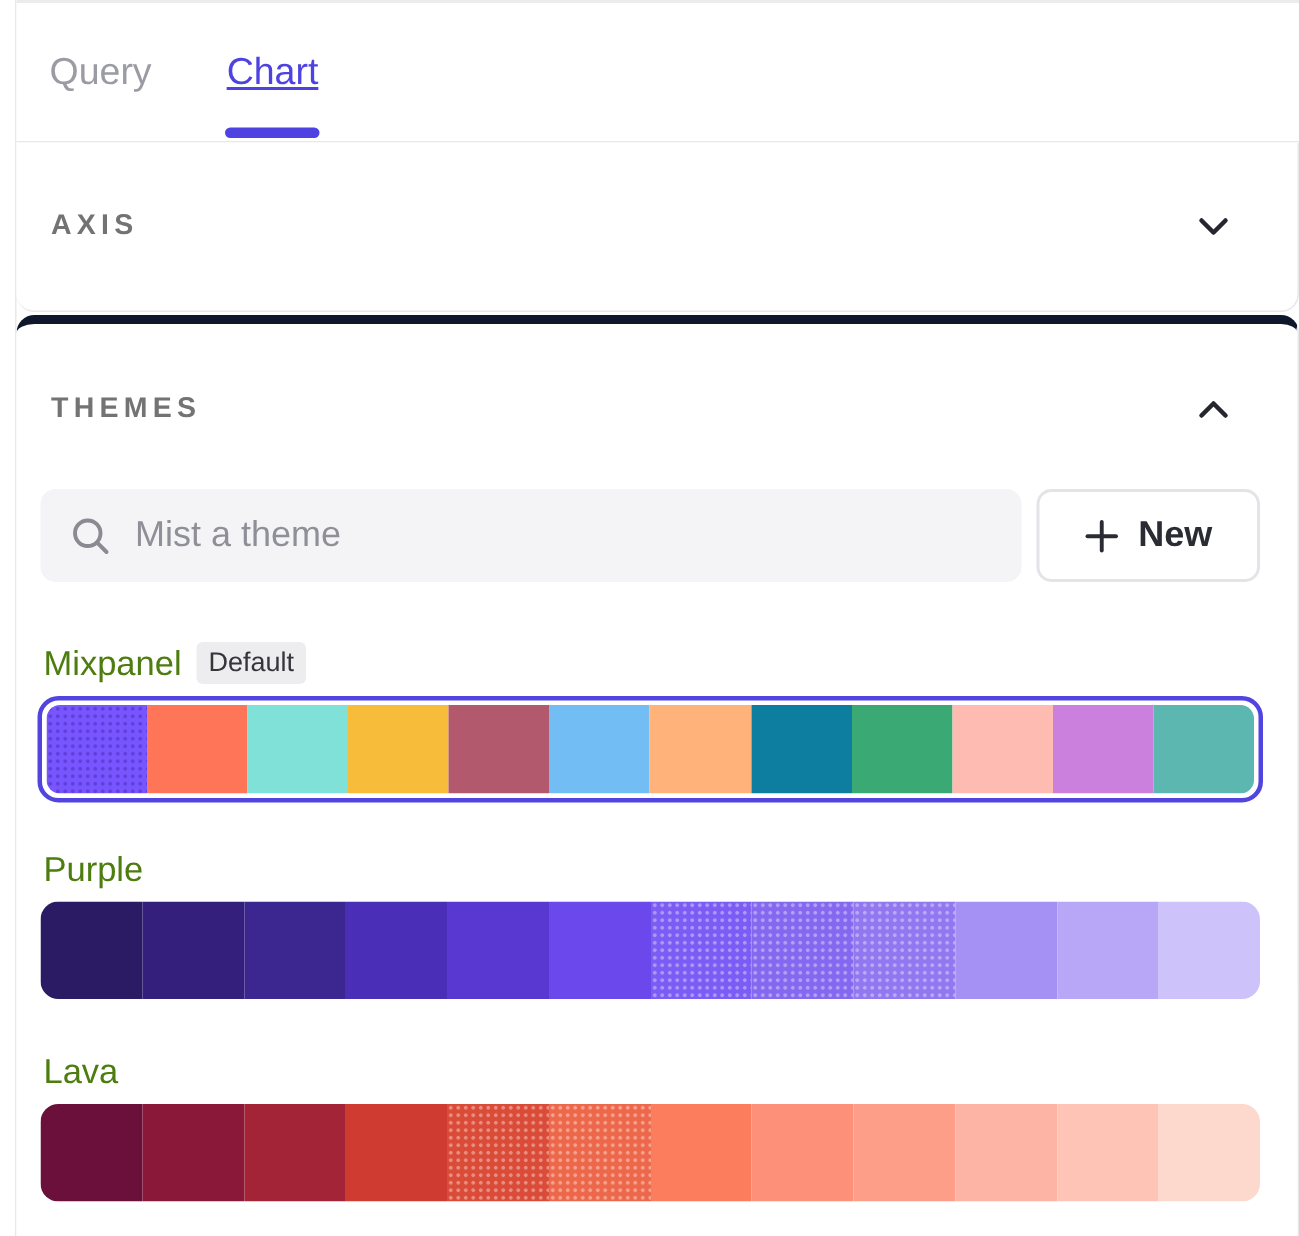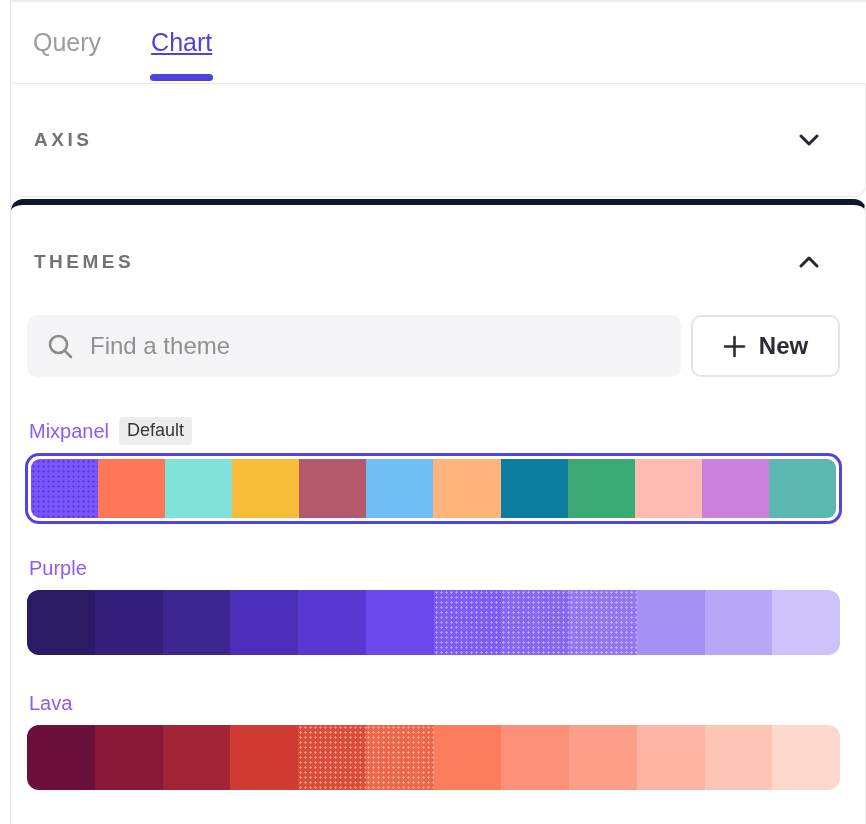--- a/index.html
+++ b/index.html
@@ -3,21 +3,21 @@
 <meta charset="utf-8">
 <style>
   * { margin: 0; padding: 0; box-sizing: border-box; }
   html, body { width: 866px; height: 824px; overflow: hidden; background: #ffffff; }
   body { font-family: "Liberation Sans", "DejaVu Sans", sans-serif; color: #2b2b33; }
 
   .panel { width: 856px; height: 824px; margin-left: 10px; border-left: 1px solid #e8e8ea; }
 
   
   .tabbar {
-    height: 84px; border-top: 2px solid #ececee; border-bottom: 1px solid #e8e8ea;
+    height: 95px; border-top: 2px solid #ececee; border-bottom: 1px solid #e8e8ea;
     display: flex; align-items: center; padding-left: 22px; gap: 50px; background: #fff;
   }
   .tab { position: relative; height: 100%; display: flex; align-items: center;
     font-size: 25px; font-weight: 500; cursor: pointer; }
   .tab.inactive { color: #9b9ba3; }
   .tab.active { color: var(--accent, #4e42e0); text-decoration: underline; }
   .tab.active .tab-underline {
     position: absolute; left: -1px; right: -1px; bottom: 2px; height: 7px;
     border-radius: 4px; background: var(--accent, #4e42e0);
   }
@@ -57,21 +57,21 @@
     font-size: 24px; font-weight: 600; color: #2b2b33; cursor: pointer;
   }
 
   
   .theme-list { margin: 0 25px 0 16px; }
   .theme-item { margin-top: 30px; }
   .theme-item.first { margin-top: 40px; }
   .theme-item.lava { margin-top: 34px; }
   .theme-item.partial { margin-top: 31px; }
   .theme-name-row { display: flex; align-items: center; gap: 10px; margin-bottom: 8px; padding-left: 2px; }
-  .theme-name { font-size: 20px; font-weight: 500; color: #8b5cf6; line-height: 28px; }
+  .theme-name { font-size: 23px; font-weight: 500; color: #4d7c0f; line-height: 28px; }
   .theme-badge {
     background: #ededef; color: #35353c; font-size: 18px; line-height: 17px;
     padding: 5px 8px 6px; border-radius: 4px;
   }
   .swatch-row { display: flex; height: 65px; border-radius: 12px; overflow: hidden; }
   .swatch { flex: 1; }
   .swatch.dots-dark {
     background-image: radial-gradient(rgba(40,0,120,0.28) 1px, transparent 1.4px);
     background-size: 5px 5px;
   }
@@ -116,21 +116,21 @@
         <polyline points="2,10 10,2 18,10" fill="none" stroke="#26262e" stroke-width="3" stroke-linecap="round" stroke-linejoin="round"></polyline>
       </svg>
     </div>
 
     <div class="search-row">
       <div class="search-input">
         <svg width="27" height="27" viewBox="0 0 27 27">
           <circle cx="11.5" cy="11.5" r="8.5" fill="none" stroke="#8a8a93" stroke-width="2.6"></circle>
           <line x1="17.8" y1="17.8" x2="24" y2="24" stroke="#8a8a93" stroke-width="2.6" stroke-linecap="round"></line>
         </svg>
-        <span class="search-placeholder">Find a theme</span>
+        <span class="search-placeholder">Mist a theme</span>
       </div>
       <div class="new-btn">
         <svg width="23" height="23" viewBox="0 0 23 23">
           <line x1="11.5" y1="2" x2="11.5" y2="21" stroke="#2b2b33" stroke-width="2.6" stroke-linecap="round"></line>
           <line x1="2" y1="11.5" x2="21" y2="11.5" stroke="#2b2b33" stroke-width="2.6" stroke-linecap="round"></line>
         </svg>
         <span>New</span>
       </div>
     </div>
 

